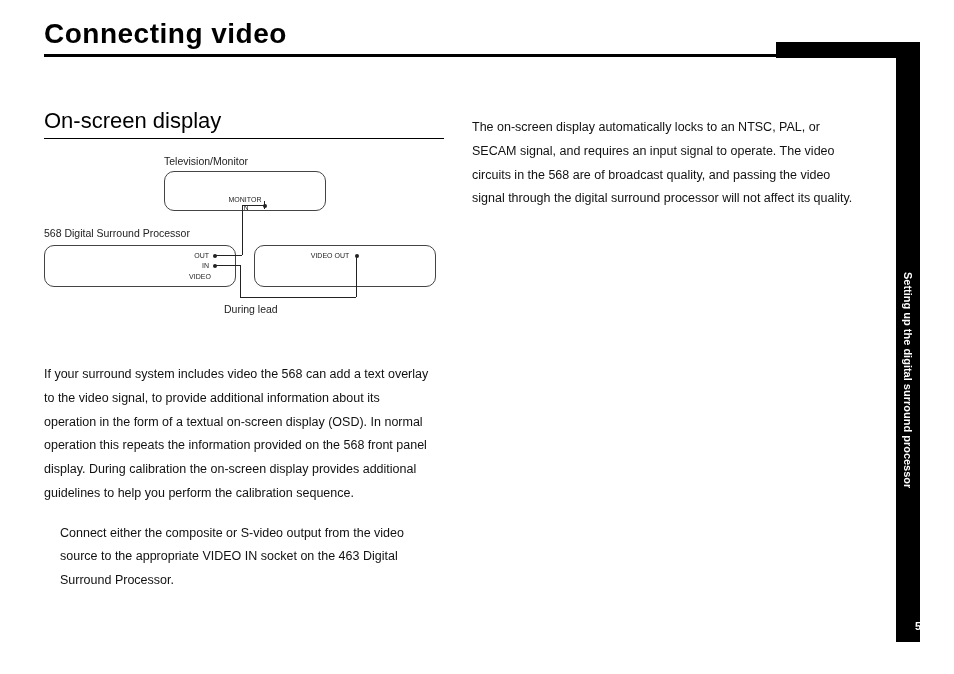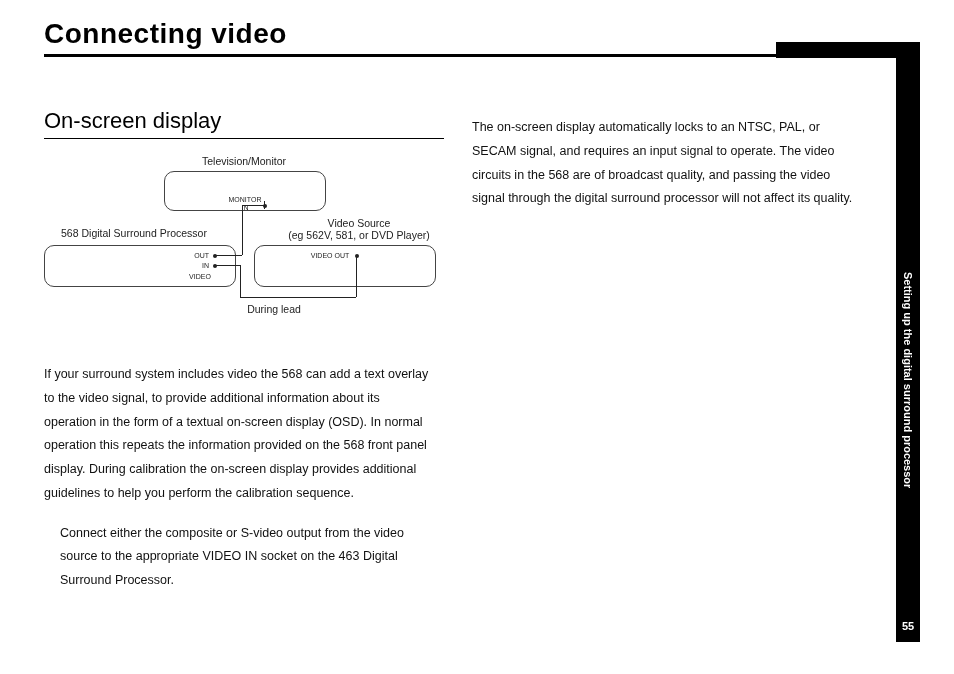--- a/index.html
+++ b/index.html
@@ -88,20 +88,21 @@
     font-weight: 700;
     white-space: nowrap;
   }
   .side-tab-num {
     position: absolute;
     bottom: 10px;
     width: 100%;
     text-align: center;
     font-size: 11px;
     font-weight: 700;
+    padding-left: 13px;
   }
   .side-accent {
     position: absolute;
     right: 58px;
     top: 42px;
     width: 120px;
     height: 16px;
     background: #000;
   }
   
@@ -109,21 +110,21 @@
     position: relative;
     width: 400px;
     height: 190px;
     margin-top: 6px;
     margin-bottom: 18px;
   }
   .dlabel {
     position: absolute;
     font-size: 10.5px;
     color: #222;
-    text-align: center;
+    text-align: left;
   }
   .box {
     position: absolute;
     border: 1px solid #444;
     border-radius: 10px;
     background: #fff;
   }
   .port-text {
     position: absolute;
     font-size: 7px;
@@ -163,23 +164,21 @@
     <div class="diagram">
 
       <div class="dlabel" style="left:120px; top:0; width:160px;">Television/Monitor</div>
 
       <div class="box" style="left:120px; top:16px; width:160px; height:38px;">
         <div class="port-text" style="left:62px; top:24px; width:36px; white-space:pre;">MONITOR
 IN</div>
         <div class="dot" style="left:98px; top:32px;"></div>
       </div>
 
-      <div class="dlabel" style="left:0; top:72px; width:180px; text-align:center;">568 Digital Surround Processor</div>
-      <div class="dlabel" style="left:230px; top:62px; width:170px; white-space:pre; text-align:center;">Video Source
-(eg 562V, 581, or DVD Player)</div>
+      <div class="dlabel" style="left:0; top:72px; width:180px; text-align:left;">568 Digital Surround Processor</div>
 
       <div class="box" style="left:0; top:90px; width:190px; height:40px;">
         <div class="port-text" style="left:144px; top:6px; text-align:right; width:20px;">OUT</div>
         <div class="dot" style="left:168px; top:8px;"></div>
         <div class="port-text" style="left:144px; top:16px; text-align:right; width:20px;">IN</div>
         <div class="dot" style="left:168px; top:18px;"></div>
         <div class="port-text" style="left:140px; top:27px; text-align:center; width:30px;">VIDEO</div>
       </div>
 
       <div class="box" style="left:210px; top:90px; width:180px; height:40px;">

